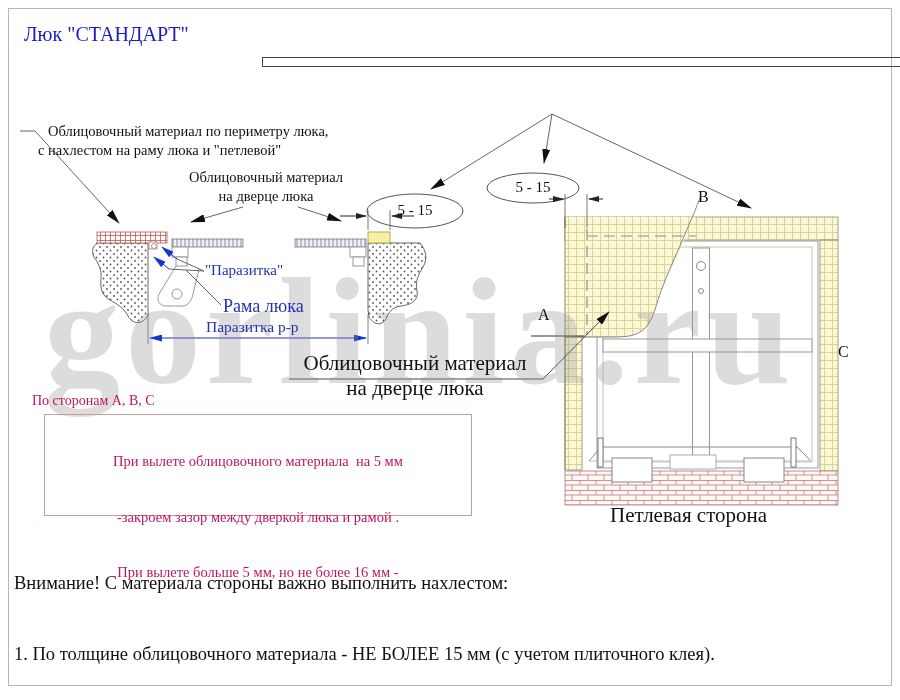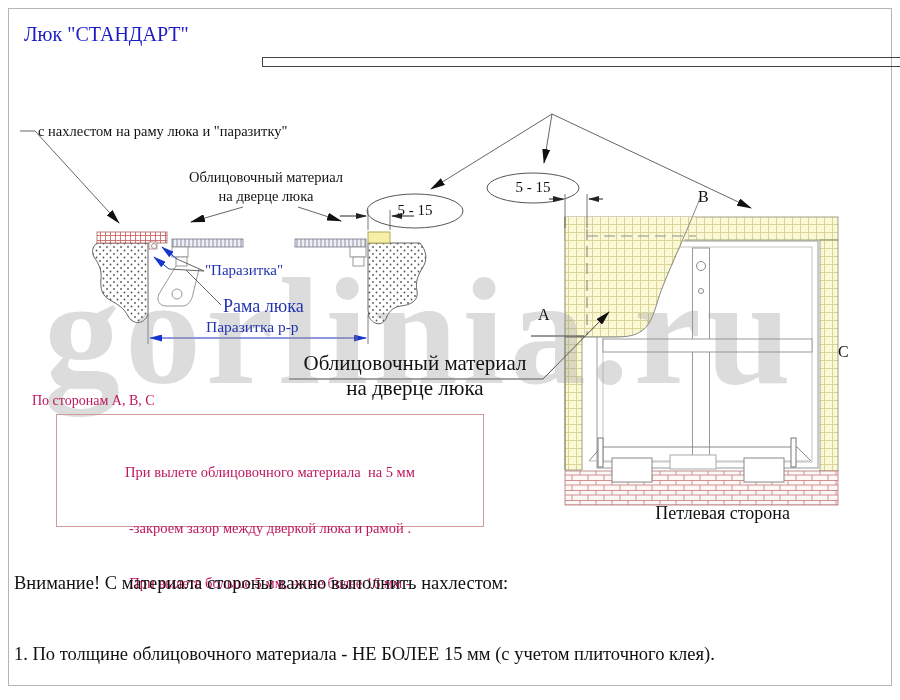--- a/index.html
+++ b/index.html
@@ -20,25 +20,25 @@
   .lbl-door-b{left:287px;top:351px;width:256px;text-align:center;font-size:21px;line-height:25px;}
   .blue{color:#2233b0;}
   .lbl-para{left:205px;top:262px;font-size:15px;}
   .lbl-rama{left:223px;top:296px;font-size:18px;}
   .lbl-posad{left:206px;top:318px;font-size:15.5px;}
   .lbl-a{left:538px;top:306px;font-size:16px;}
   .lbl-b{left:698px;top:188px;font-size:16px;}
   .lbl-c{left:838px;top:343px;font-size:16px;}
   .dim1{left:385px;top:202px;width:60px;text-align:center;font-size:15px;}
   .dim2{left:503px;top:179px;width:60px;text-align:center;font-size:15px;}
-  .lbl-petl{left:610px;top:503px;width:180px;text-align:right;font-size:18px;}
+  .lbl-petl{left:610px;top:503px;width:180px;text-align:left;font-size:21px;}
   .red{color:#be185d;}
   .red-title{left:32px;top:393px;font-size:14px;}
-  .red-box{left:56px;top:414px;width:426px;height:100px;border:1px solid #cf9a9a;
-           font-size:14.5px;line-height:18.5px;text-align:center;padding-top:11px;white-space:pre-wrap;}
+  .red-box{left:44px;top:414px;width:426px;height:100px;border:1px solid #cf9a9a;
+           font-size:14.5px;line-height:18.5px;text-align:center;white-space:pre-wrap;}
   .req{left:14px;top:525px;width:876px;font-size:18.5px;line-height:23.5px;white-space:pre-wrap;}
   .u{text-underline-offset:3px;}
 </style>
 </head>
 <body>
 
 <div class="abs page-border"></div>
 
 <svg class="abs canvas" width="900" height="700" viewBox="0 0 900 700">
   <defs>
@@ -167,21 +167,22 @@
 </svg>
 
 <div class="abs wm">gorlinia.ru</div>
 
 <div class="abs txt title">Люк "СТАНДАРТ"</div>
 
 <div class="abs txt recbox">
 </div>
 
 <div class="abs txt lbl-perim">
-  <div>с нахлестом на раму люка и "паразитку"</div>
+  <div class="l1">Облицовочный материал по периметру люка,</div>
+  <div>с нахлестом на раму люка и "петлевой"</div>
 </div>
 
 <div class="abs txt lbl-door-s">
   <div>Облицовочный материал</div>
   <div>на дверце люка</div>
 </div>
 
 <div class="abs txt lbl-door-b">
   <div>Облицовочный материал</div>
   <div>на дверце люка</div>

